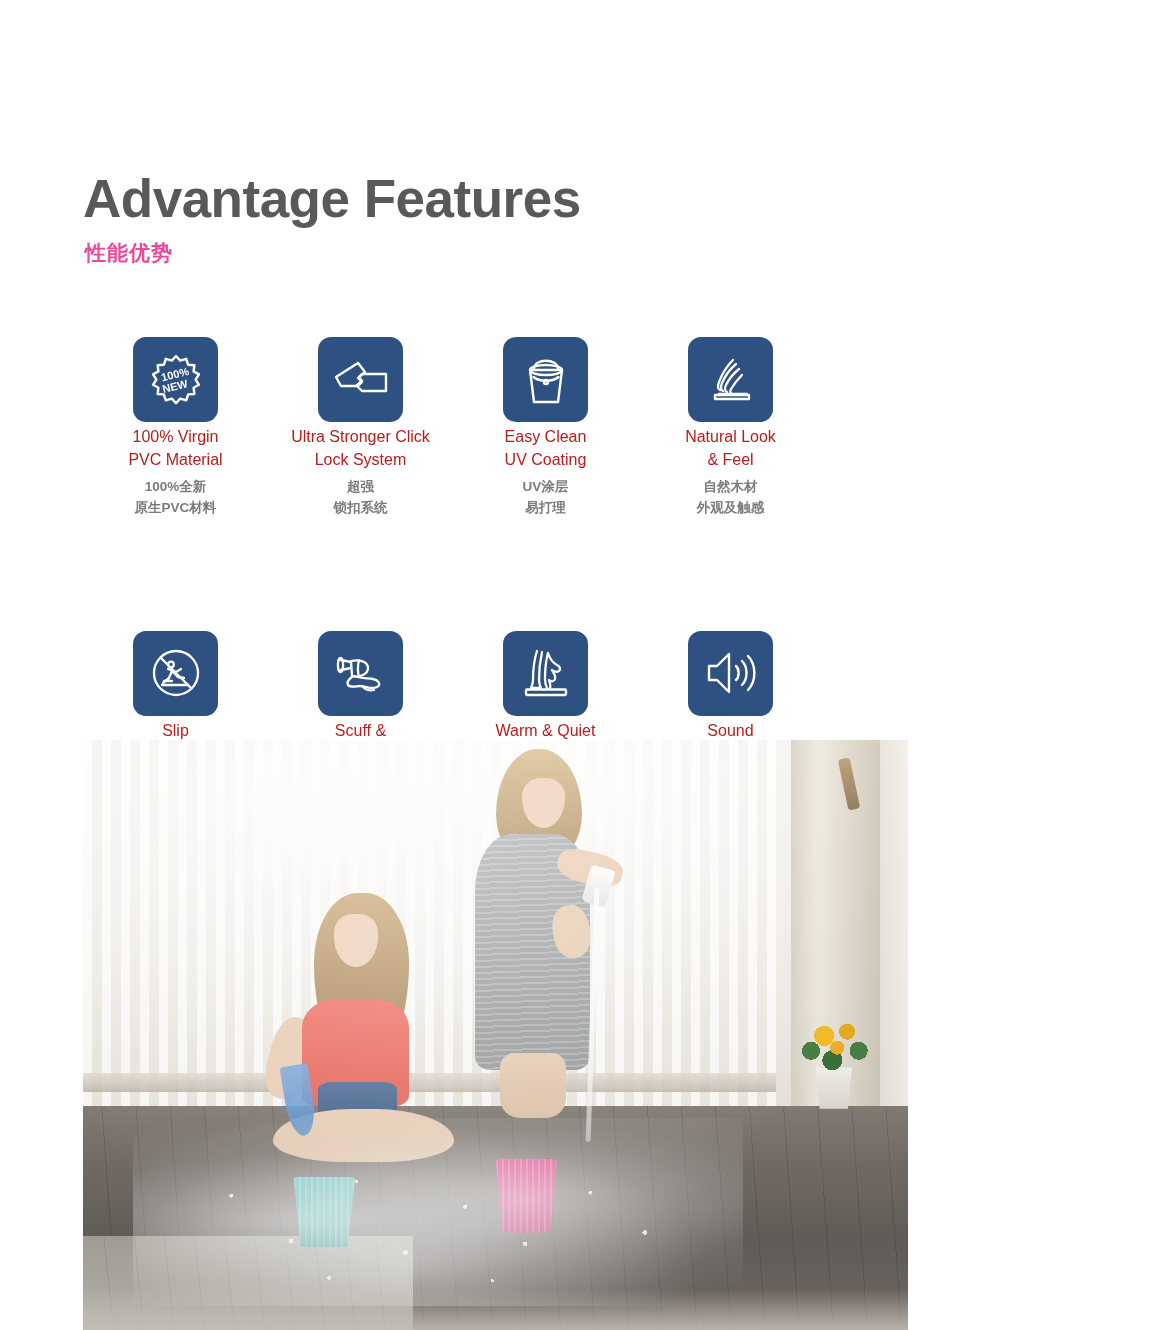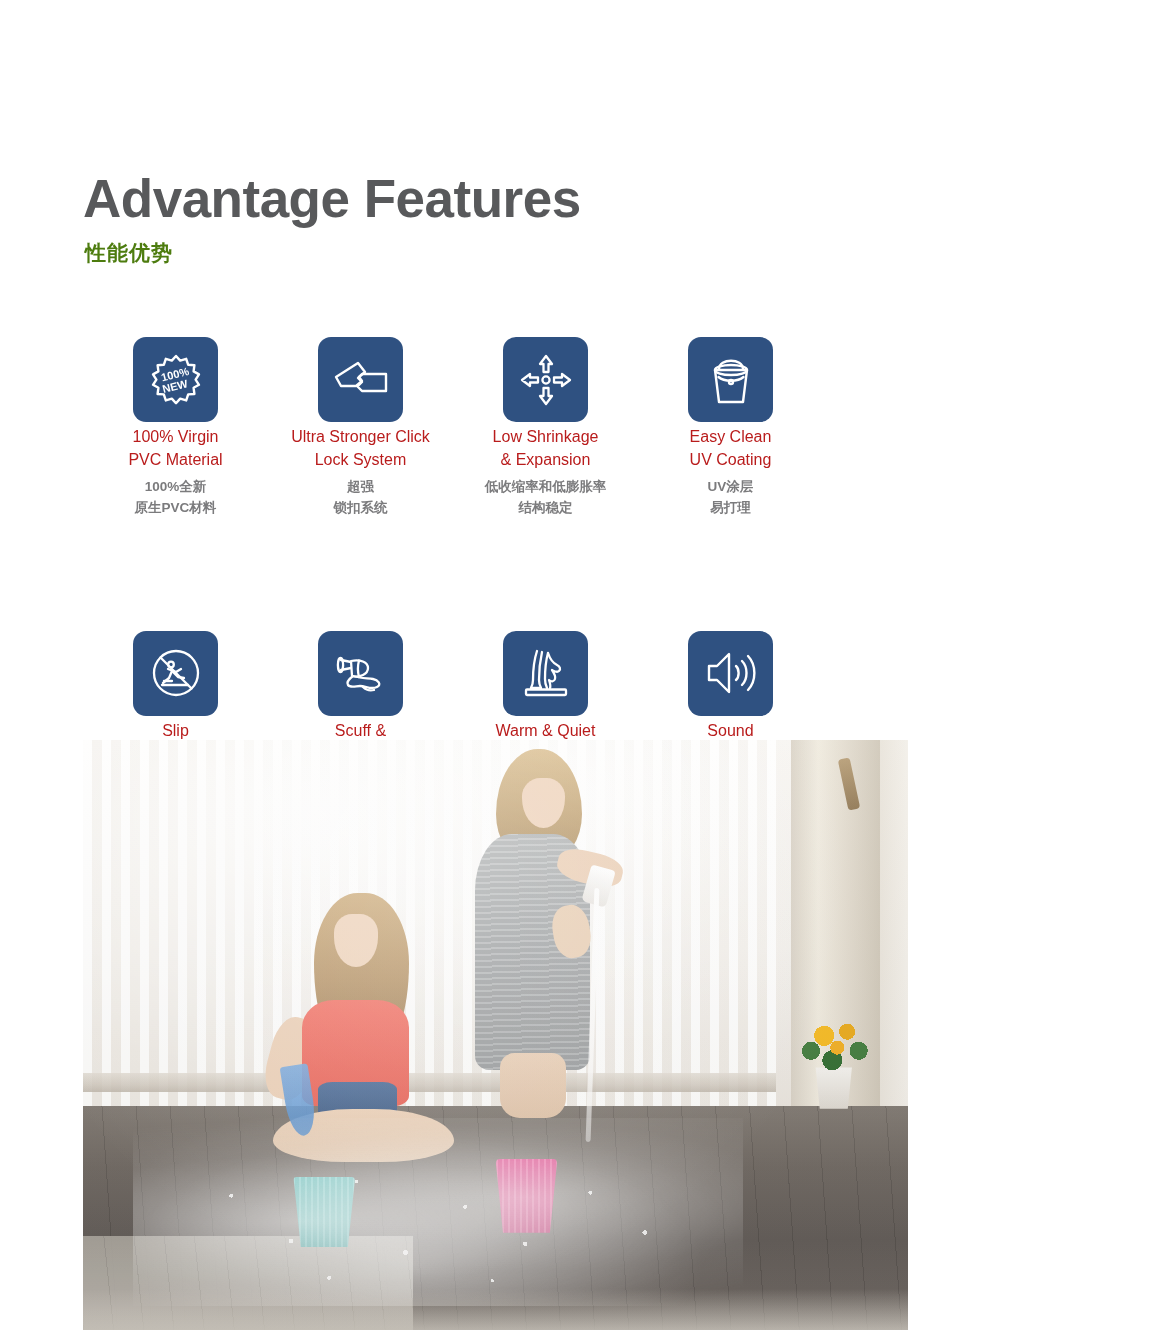--- a/index.html
+++ b/index.html
@@ -35,21 +35,21 @@
     font-weight: 700;
     color: #58595b;
     letter-spacing: -0.5px;
     line-height: 1.08;
     margin: 0;
     white-space: nowrap;
   }
   .subtitle {
     font-size: 21px;
     font-weight: 700;
-    color: #4d7c0f;
+    color: #ec4899;
     margin: 12px 0 0 2px;
     letter-spacing: 1px;
   }
 
   
   .features {
     position: absolute;
     left: 83px;
     top: 337px;
     width: 864px;
@@ -408,56 +408,57 @@
             <path d="M4 22 L26 8 L33 17 L27 22 L30 26 L24 31 L9 31 Z" fill="none" stroke="#ffffff" stroke-width="2.4" stroke-linejoin="round" stroke-linecap="round"></path>
             <path d="M54 19 L30 19 L26 23 L30 27 L25.5 31.5 L30 36 L54 36 Z" fill="none" stroke="#ffffff" stroke-width="2.4" stroke-linejoin="round" stroke-linecap="round"></path>
           </svg>
         </div>
         <div class="feature-en">Ultra Stronger Click
 Lock System</div>
         <div class="feature-zh">超强
 锁扣系统</div>
       </div>
 
-      <div class="feature">
-        <div class="tile">
-          <svg width="54" height="54" viewBox="0 0 54 54">
-            <g fill="none" stroke="#ffffff" stroke-width="2.3" stroke-linejoin="round" stroke-linecap="round">
-              <path d="M27 3 L33 11 L29.5 11 L29.5 19 L24.5 19 L24.5 11 L21 11 Z"></path>
-              <path d="M27 51 L21 43 L24.5 43 L24.5 35 L29.5 35 L29.5 43 L33 43 Z"></path>
-              <path d="M3 27 L11 21 L11 24.5 L19 24.5 L19 29.5 L11 29.5 L11 33 Z"></path>
-              <path d="M51 27 L43 33 L43 29.5 L35 29.5 L35 24.5 L43 24.5 L43 21 Z"></path>
-              <circle cx="27" cy="27" r="3.6"></circle>
-            </g>
-          </svg>
-        </div>
-        <div class="feature-en">Low Shrinkage
-&amp; Expansion</div>
-        <div class="feature-zh">低收缩率和低膨胀率
-结构稳定</div>
-      </div>
 
       <div class="feature">
         <div class="tile">
           <svg width="52" height="56" viewBox="0 0 52 56">
             <g fill="none" stroke="#ffffff" stroke-width="2.4" stroke-linejoin="round" stroke-linecap="round">
               <path d="M10 18 L14 50 L38 50 L42 18 Z"></path>
               <ellipse cx="26" cy="18" rx="16" ry="5"></ellipse>
               <path d="M14 17 C14 6, 38 6, 38 17"></path>
               <path d="M13.5 25 C19 30, 33 30, 38.5 25"></path>
               <circle cx="26" cy="30" r="2"></circle>
             </g>
           </svg>
         </div>
         <div class="feature-en">Easy Clean
 UV Coating</div>
         <div class="feature-zh">UV涂层
 易打理</div>
       </div>
 
+      <div class="feature">
+        <div class="tile">
+          <svg width="56" height="52" viewBox="0 0 56 52">
+            <g fill="none" stroke="#ffffff" stroke-width="2.3" stroke-linejoin="round" stroke-linecap="round">
+              <path d="M30 6 C24 12, 19 20, 16 28 C14.5 32, 15 35, 17 36"></path>
+              <path d="M33 10 C27 15, 22 22, 19 29 C17.5 33, 18 36, 20 37"></path>
+              <path d="M36 15 C31 19, 26 25, 23 31 C21.5 34, 22 37, 24 38"></path>
+              <path d="M39 21 C35 25, 31 30, 28 35 C27 37, 27 39, 28.5 39.5"></path>
+              <path d="M16 40 L44 40"></path>
+              <path d="M12 41 L46 41 L46 45 L12 45 Z"></path>
+            </g>
+          </svg>
+        </div>
+        <div class="feature-en">Natural Look
+&amp; Feel</div>
+        <div class="feature-zh">自然木材
+外观及触感</div>
+      </div>
 
     </div>
 
     <div class="feature-row">
 
       <div class="feature">
         <div class="tile">
           <svg width="56" height="56" viewBox="0 0 56 56">
             <g fill="none" stroke="#ffffff" stroke-width="2.3" stroke-linejoin="round" stroke-linecap="round">
               <circle cx="28" cy="28" r="22"></circle>

